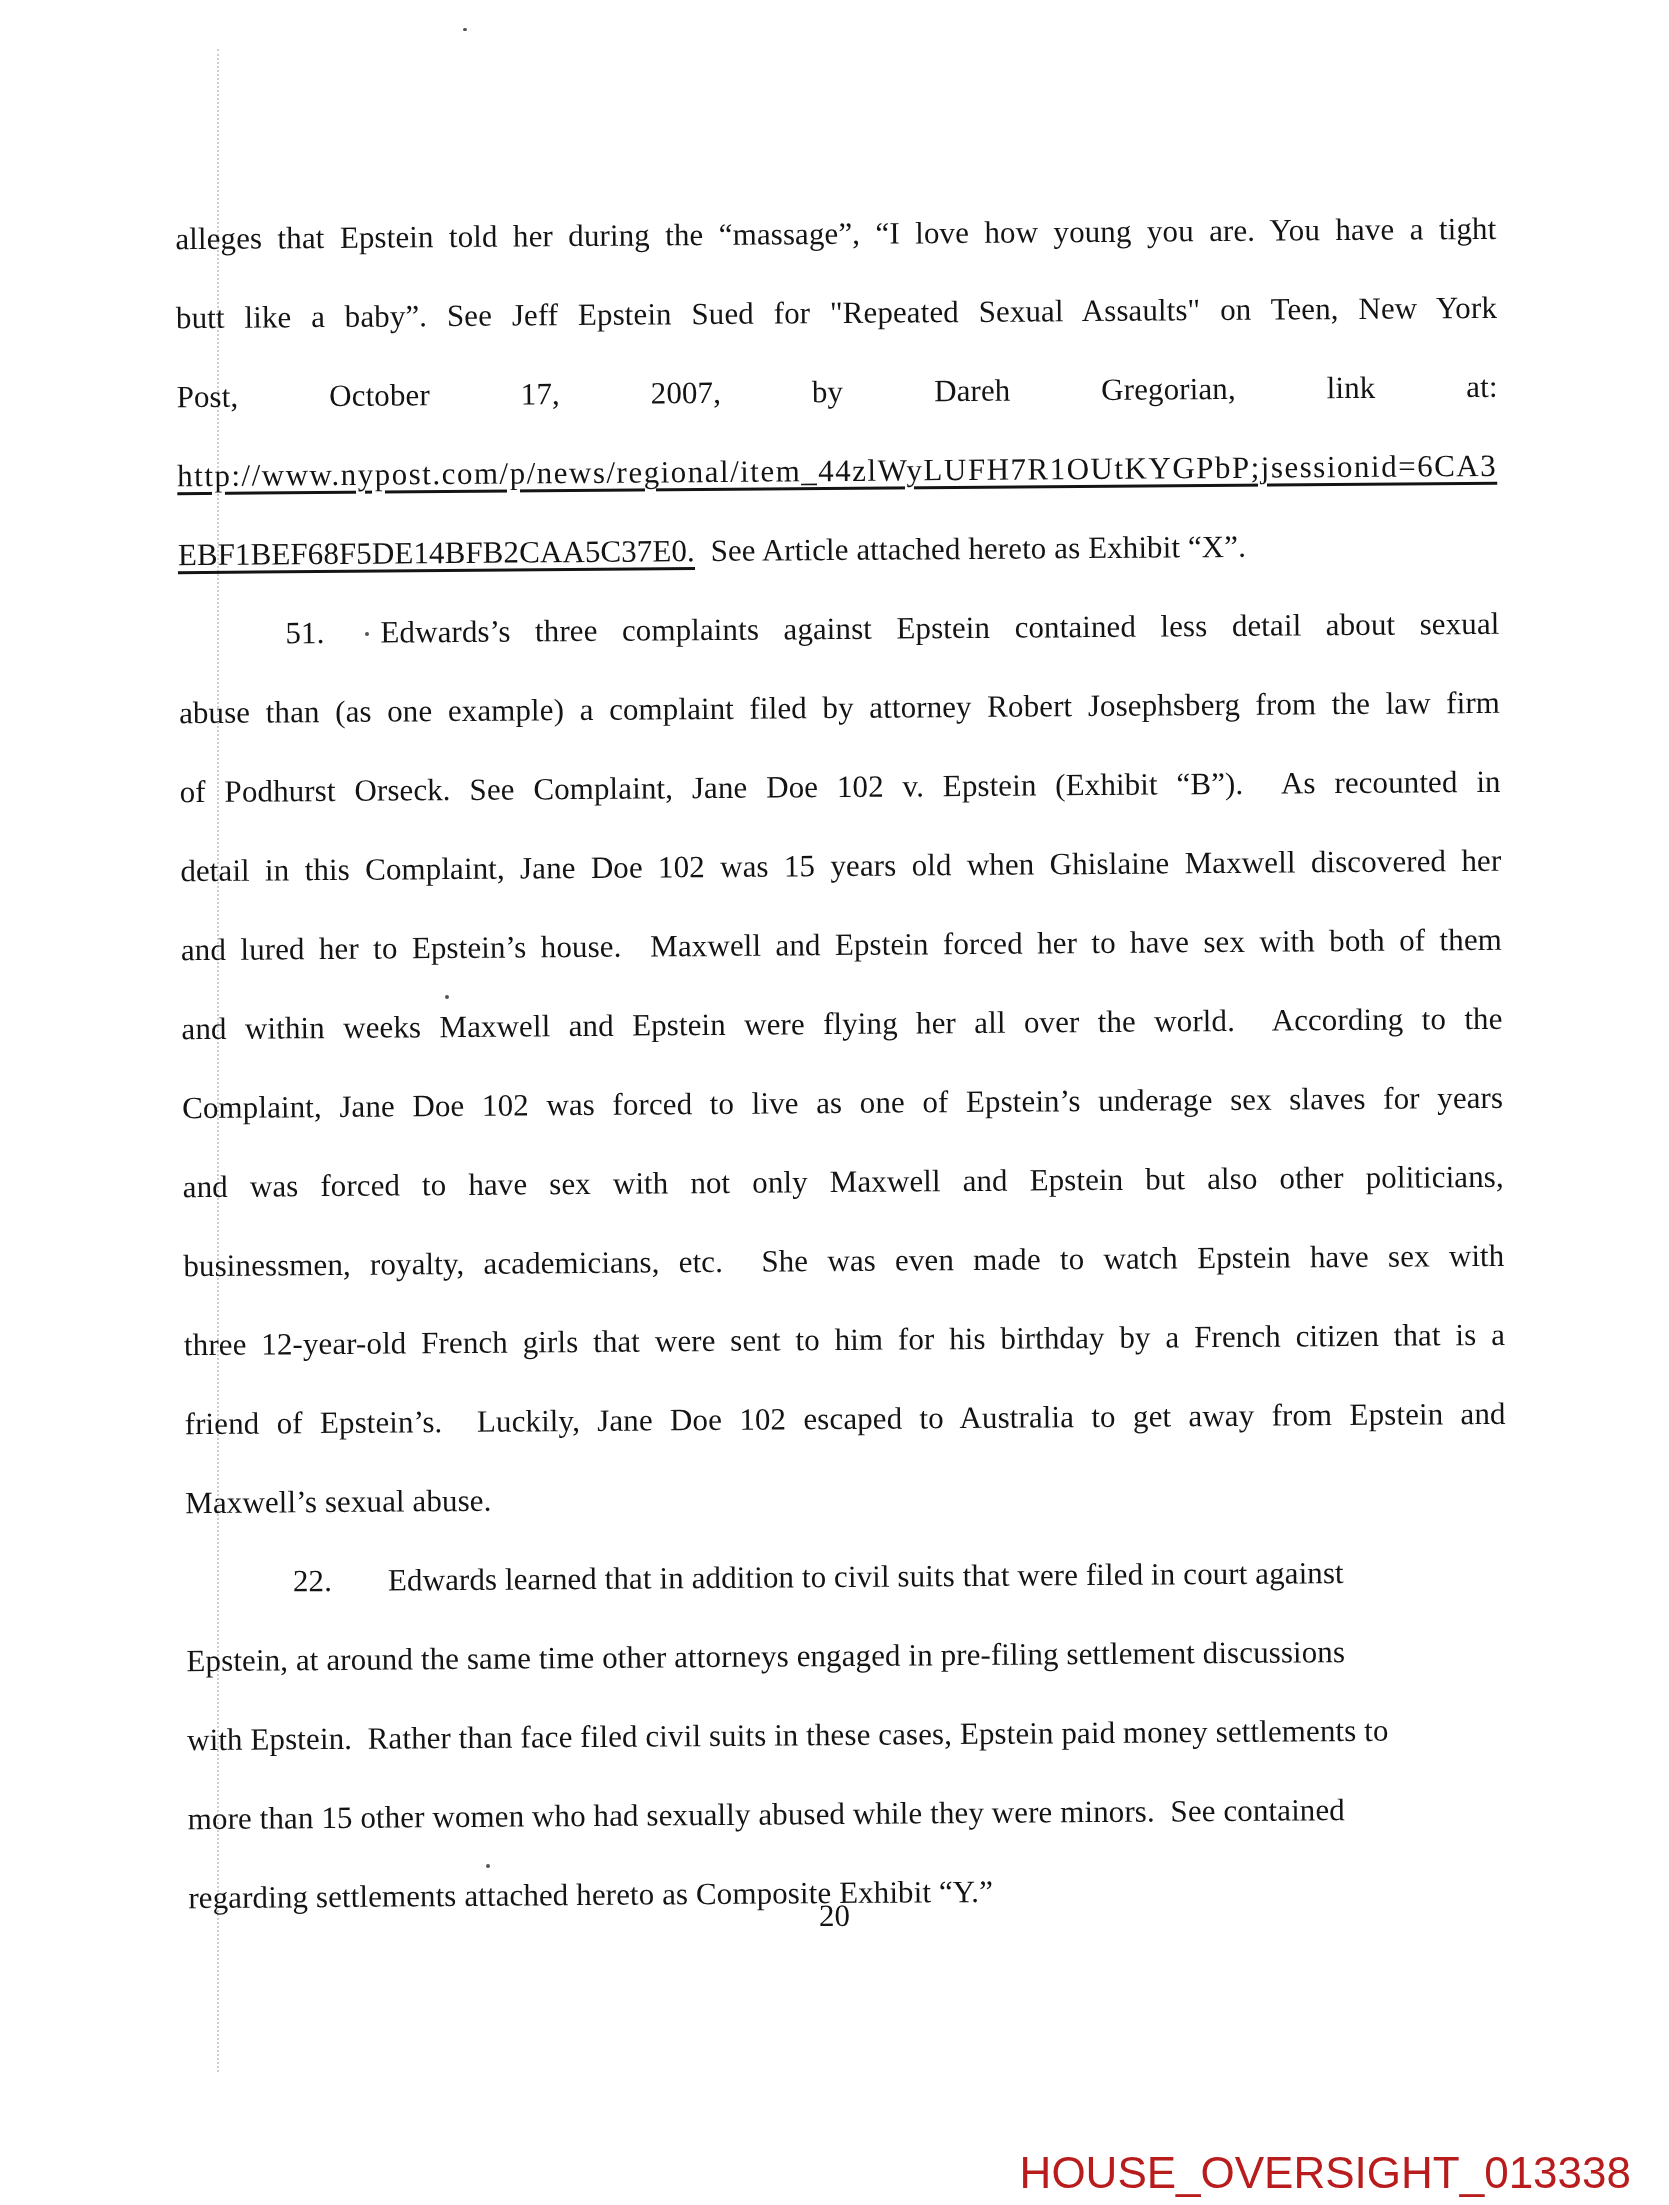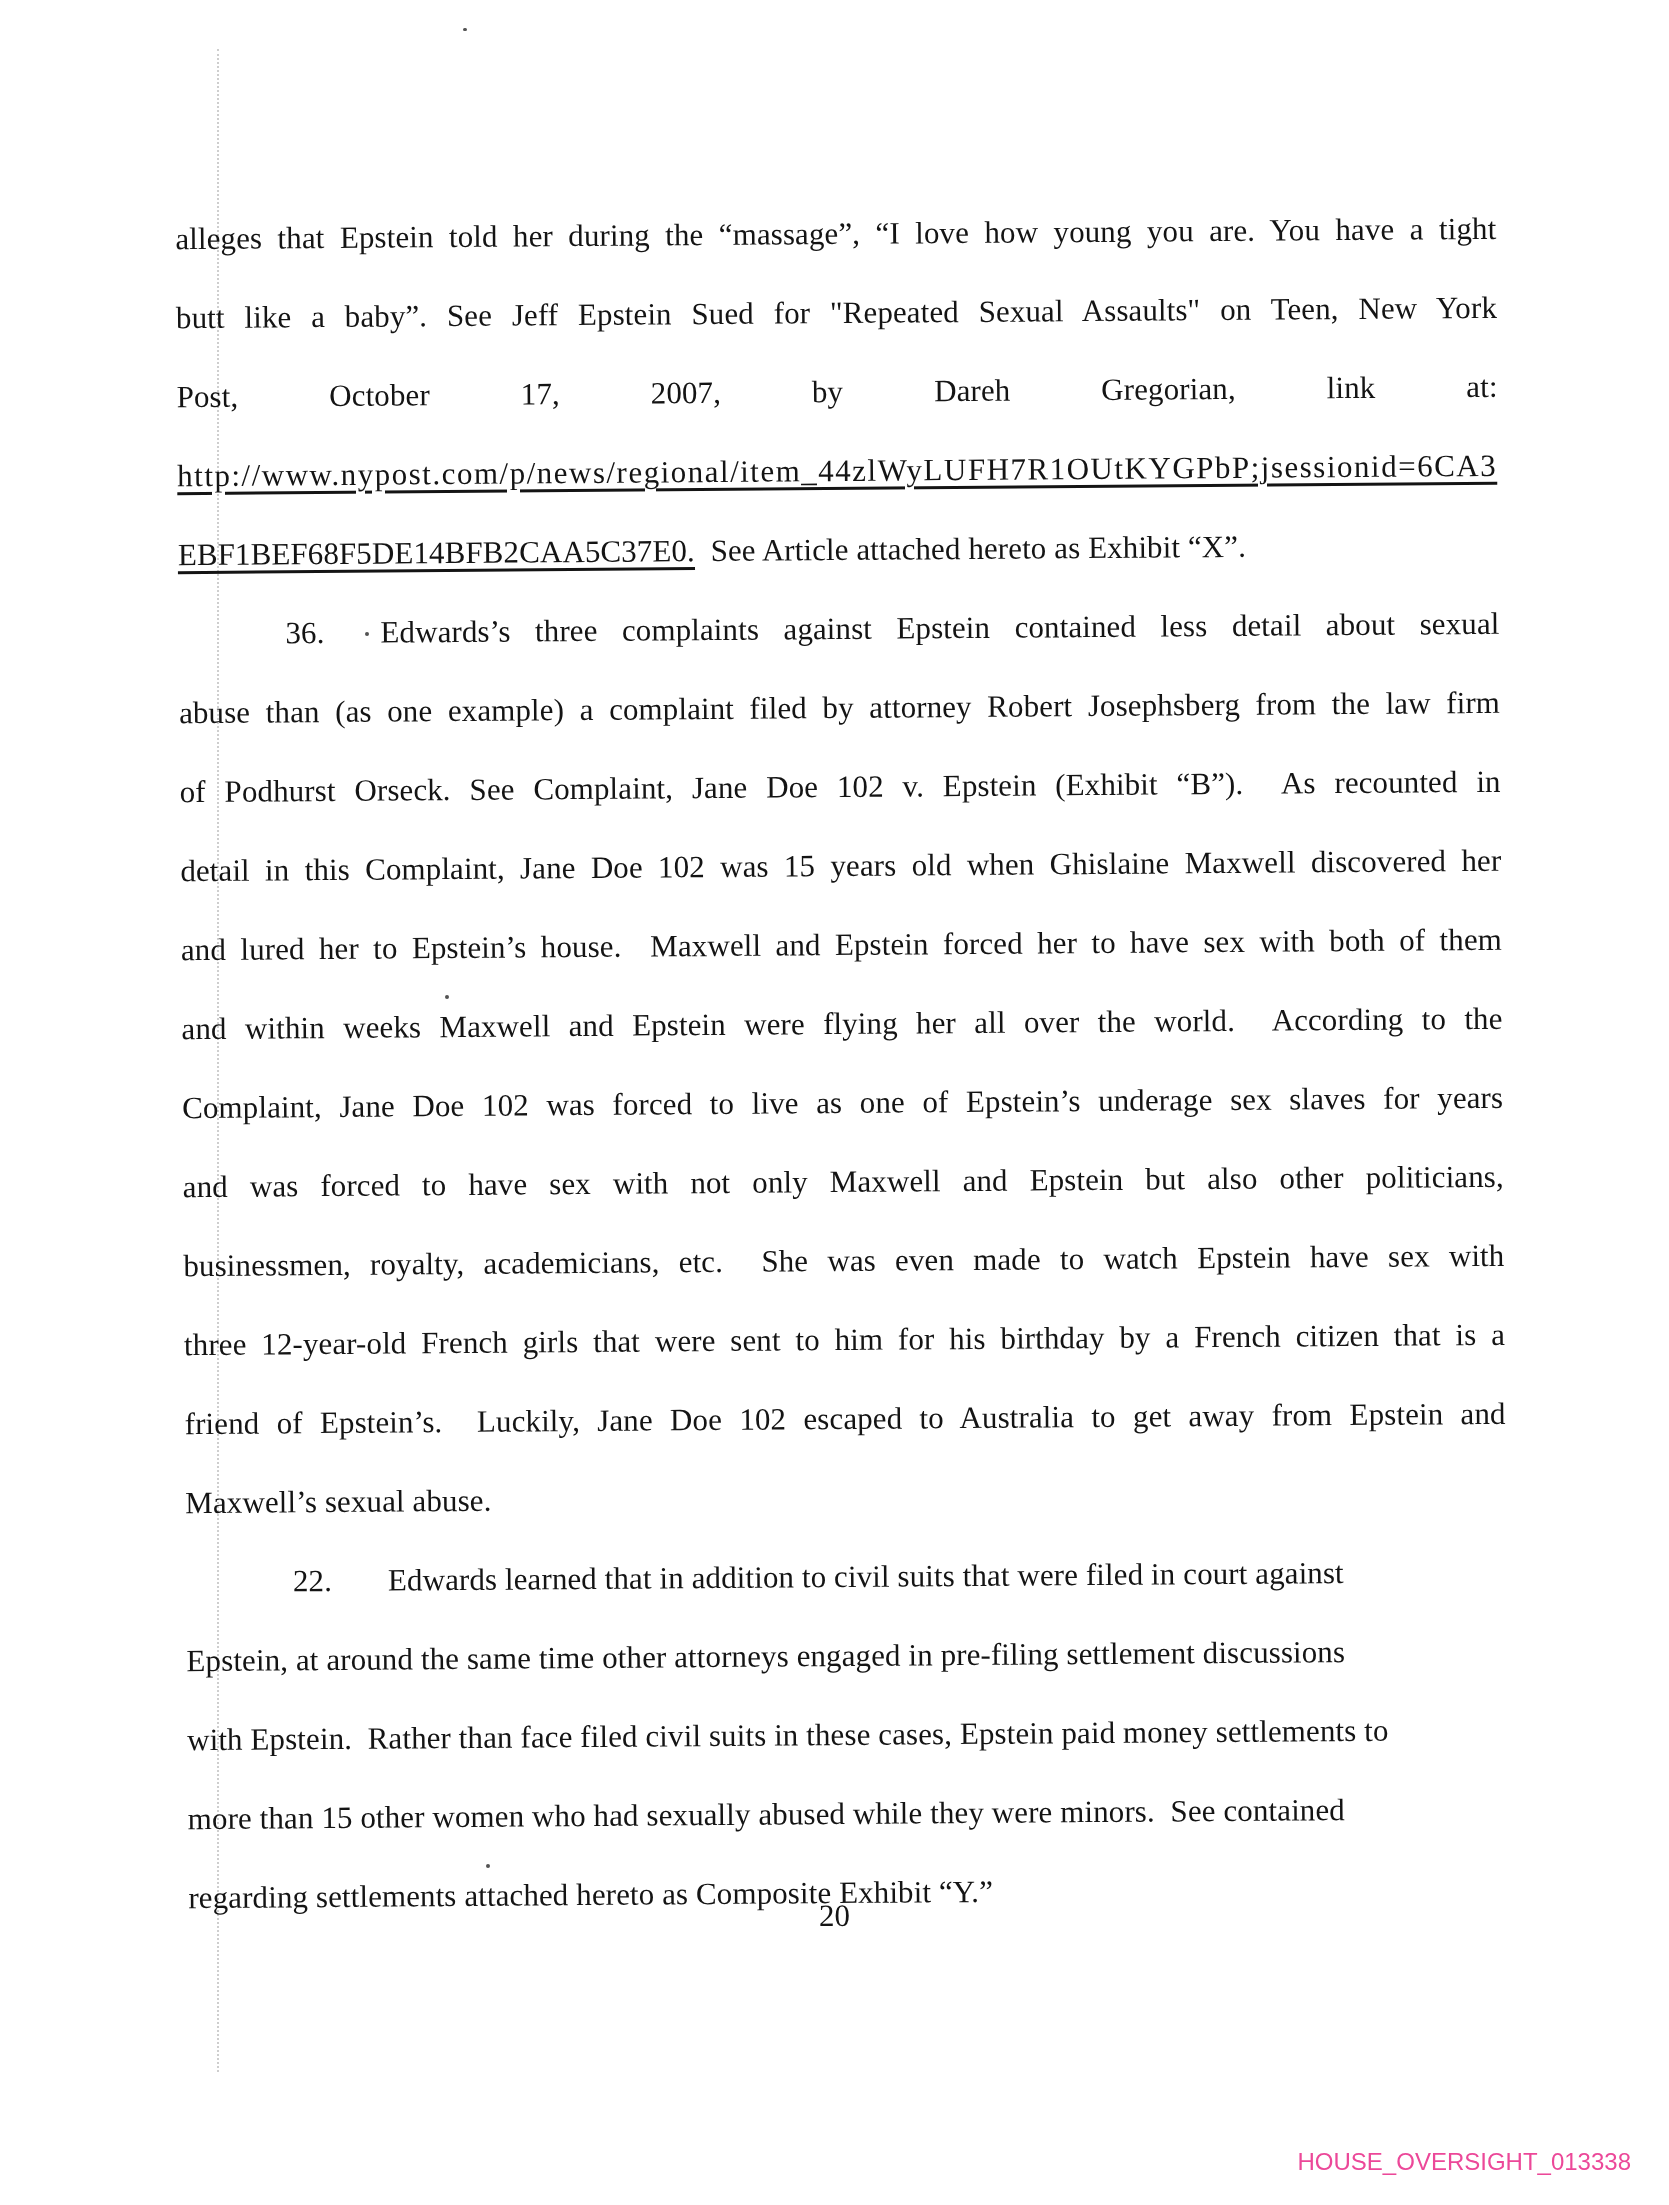--- a/index.html
+++ b/index.html
@@ -44,41 +44,41 @@
   .seg.u { text-decoration: underline; text-decoration-thickness: 2.6px; text-underline-offset: 5.9px; }
   .tab { display: inline-block; width: 56px; }
   .pagenum {
     position: absolute; left: 0; top: 1893px; width: 1669px;
     text-align: center; font-size: 31px; line-height: 46px;
     transform: rotate(-0.3deg);
   }
   .bates {
     position: absolute; right: 38px; top: 2148px;
     font-family: "Liberation Sans", sans-serif;
-    font-size: 24px; color: #ec4899;
+    font-size: 44px; color: #b91c1c;
   }
 </style>
 </head>
 <body>
 
 <div class="page">
 
   <div class="dotline"></div>
   <div class="dot" style="left:463px; top:27.5px;"></div>
   <div class="dot" style="left:486px; top:1864px;"></div>
   <div class="dot" style="left:365px; top:632px;"></div>
   <div class="dot" style="left:445px; top:995px;"></div>
 
   <div class="textblock">
       <div class="line justify"><span class="seg">alleges that Epstein told her during the “massage”, “I love how young you are. You have a tight</span></div>
       <div class="line justify"><span class="seg">butt like a baby”. </span><span class="seg i">See</span><span class="seg"> Jeff Epstein Sued for "Repeated Sexual Assaults" on Teen, New York</span></div>
       <div class="line justify"><span class="seg">Post, October 17, 2007, by Dareh Gregorian, link at:</span></div>
       <div class="line left url"><span class="seg u">http://www.nypost.com/p/news/regional/item_44zlWyLUFH7R1OUtKYGPbP;jsessionid=6CA3</span></div>
       <div class="line left"><span class="seg u">EBF1BEF68F5DE14BFB2CAA5C37E0.</span><span class="seg"> &nbsp;</span><span class="seg i">See</span><span class="seg"> Article attached hereto as Exhibit “X”.</span></div>
-      <div class="line justify indent"><span class="seg">36.</span><span class="tab"></span><span class="seg">Edwards’s three complaints against Epstein contained less detail about sexual</span></div>
+      <div class="line justify indent"><span class="seg">51.</span><span class="tab"></span><span class="seg">Edwards’s three complaints against Epstein contained less detail about sexual</span></div>
       <div class="line justify"><span class="seg">abuse than (as one example) a complaint filed by attorney Robert Josephsberg from the law firm</span></div>
       <div class="line justify"><span class="seg">of Podhurst Orseck. </span><span class="seg i">See</span><span class="seg"> Complaint, Jane Doe 102 v. Epstein (Exhibit “B”). &nbsp;As recounted in</span></div>
       <div class="line justify"><span class="seg">detail in this Complaint, Jane Doe 102 was 15 years old when Ghislaine Maxwell discovered her</span></div>
       <div class="line justify"><span class="seg">and lured her to Epstein’s house. &nbsp;Maxwell and Epstein forced her to have sex with both of them</span></div>
       <div class="line justify"><span class="seg">and within weeks Maxwell and Epstein were flying her all over the world. &nbsp;According to the</span></div>
       <div class="line justify"><span class="seg">Complaint, Jane Doe 102 was forced to live as one of Epstein’s underage sex slaves for years</span></div>
       <div class="line justify"><span class="seg">and was forced to have sex with not only Maxwell and Epstein but also other politicians,</span></div>
       <div class="line justify"><span class="seg">businessmen, royalty, academicians, etc. &nbsp;She was even made to watch Epstein have sex with</span></div>
       <div class="line justify"><span class="seg">three 12-year-old French girls that were sent to him for his birthday by a French citizen that is a</span></div>
       <div class="line justify"><span class="seg">friend of Epstein’s. &nbsp;Luckily, Jane Doe 102 escaped to Australia to get away from Epstein and</span></div>

